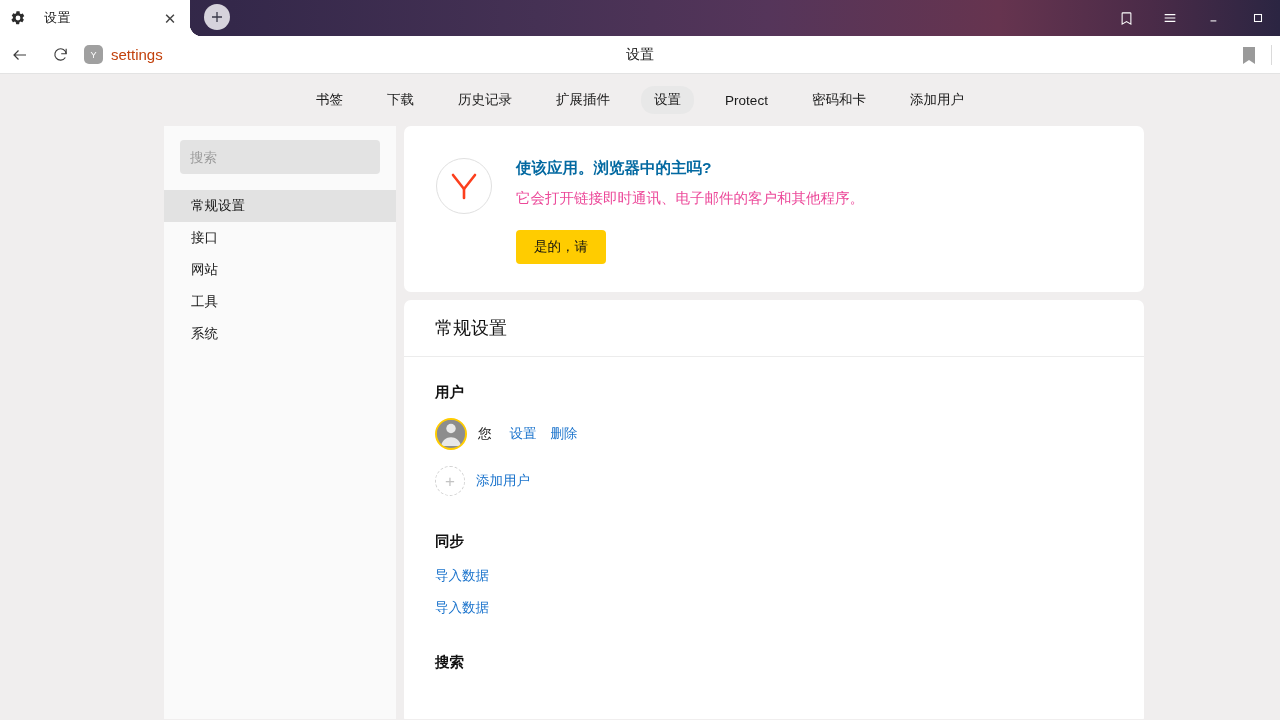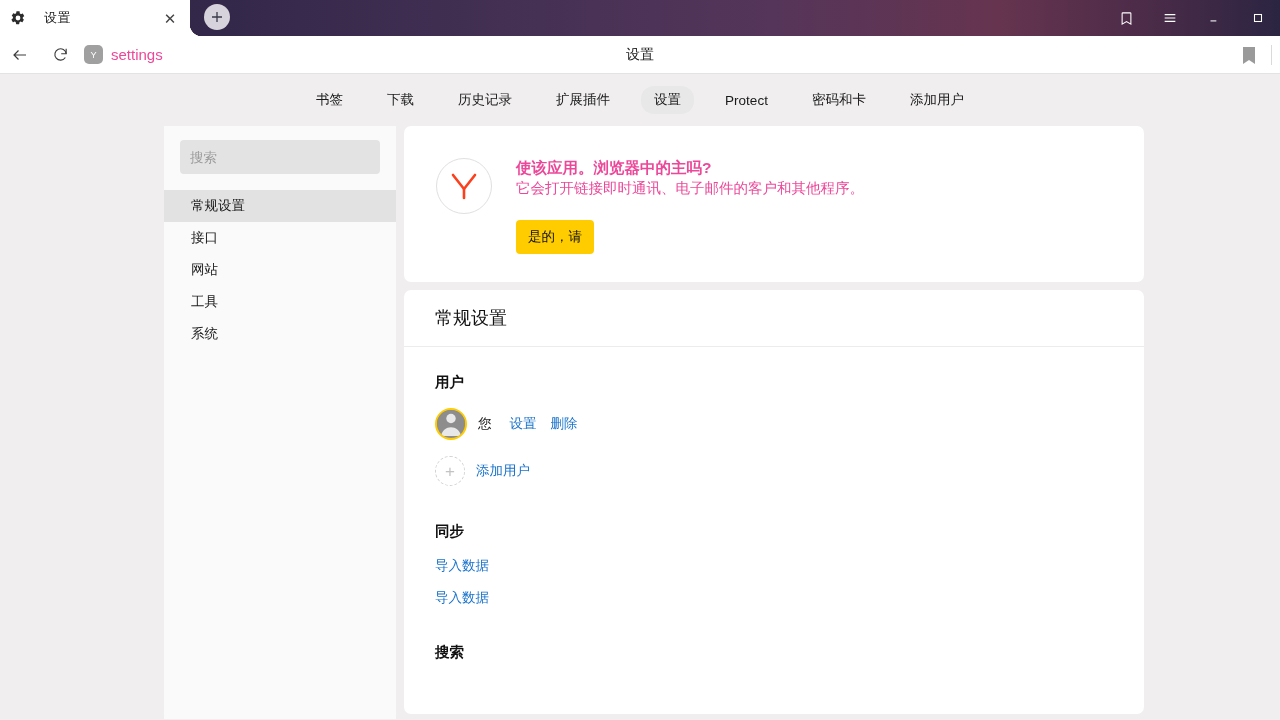--- a/index.html
+++ b/index.html
@@ -115,21 +115,21 @@
   }
   .favicon {
     width: 19px; height: 19px;
     border-radius: 5px;
     background: #a0a0a0;
     display: flex; align-items: center; justify-content: center;
     flex: none;
   }
   .url-text {
     font-size: 15px;
-    color: #ec4899;
+    color: #c2410c;
   }
   .page-title-center {
     position: absolute;
     left: 0; right: 0;
     text-align: center;
     font-size: 14px;
     color: #222;
     pointer-events: none;
   }
   .addr-right {
@@ -243,33 +243,34 @@
     border-radius: 50%;
     border: 1px solid #e0e0e0;
     flex: none;
     display: flex; align-items: center; justify-content: center;
     margin-top: 4px;
   }
   .promo-body { padding-top: 4px; }
   .promo-title {
     font-size: 15.5px;
     font-weight: bold;
-    color: #ec4899;
+    color: #0369a1;
+    margin-bottom: 10px;
   }
   .promo-desc {
     font-size: 14.5px;
     color: #ec4899;
     margin-bottom: 22px;
   }
   .promo-btn {
     background: #fc0;
     border: none;
     border-radius: 4px;
     height: 34px;
-    padding: 0 12px;
+    padding: 0 18px;
     font-size: 13.5px;
     font-family: "Liberation Sans", sans-serif;
     color: #111;
     cursor: pointer;
   }
 
   
   .card-header {
     height: 57px;
     display: flex;

